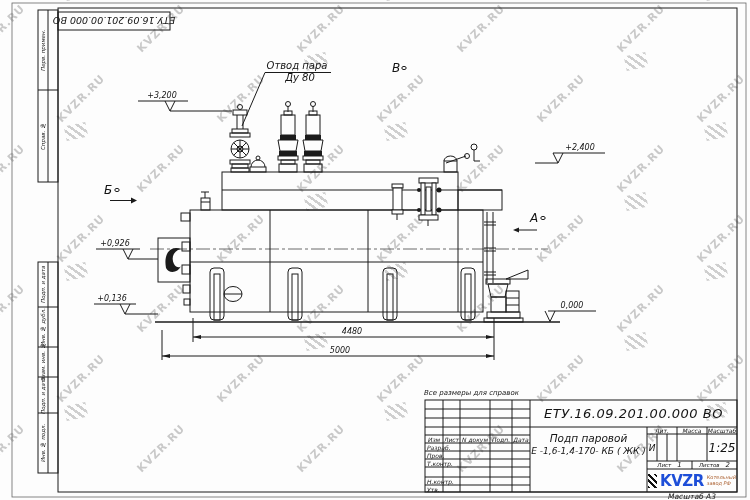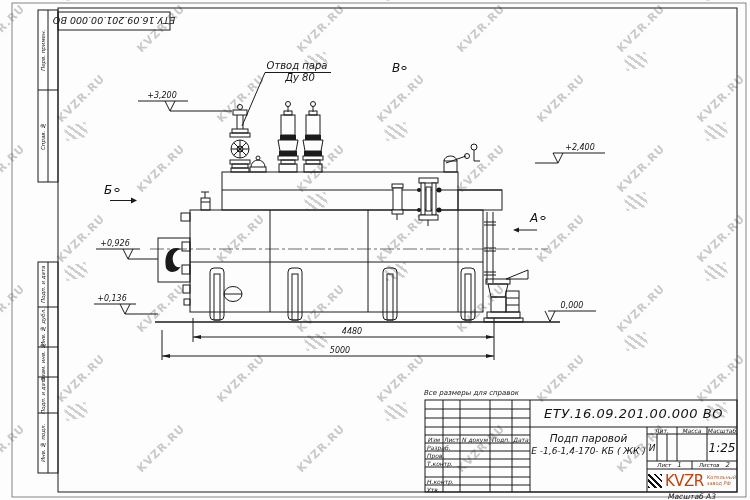--- a/index.html
+++ b/index.html
@@ -29,21 +29,21 @@
   .f9{font-size:9px;} .f95{font-size:12px;} .f10{font-size:10.5px;} .f13{font-size:13px;letter-spacing:.5px;}
   .left{justify-content:flex-start;text-align:left;}
   .vlabel{position:absolute;z-index:3;writing-mode:vertical-rl;transform:rotate(180deg);
           width:10px;display:flex;align-items:center;justify-content:center;
           font-style:italic;font-size:5.5px;color:#222;white-space:nowrap;}
   .corner{position:absolute;z-index:3;left:58px;top:12px;width:112px;height:18px;
           display:flex;align-items:center;justify-content:center;transform:rotate(180deg);
           font-style:italic;font-size:9.5px;color:#141414;white-space:nowrap;}
   .brandwrap{display:flex;align-items:center;justify-content:center;gap:3px;font-style:normal;}
   .brand-glyph{width:14px;height:14px;background:repeating-linear-gradient(45deg,#111 0 2px,transparent 2px 4.5px);}
-  .brand-name{font-weight:normal;font-size:15px;letter-spacing:-0.5px;color:#c2410c;}
+  .brand-name{font-weight:bold;font-size:15px;letter-spacing:-0.5px;color:#1d4ed8;}
   .brand-sub{display:flex;flex-direction:column;line-height:5.5px;font-size:5px;color:#a85a28;font-style:italic;text-align:left;}
 </style>
 </head>
 <body>
 
 <div id="sheet">
 
   <div id="watermarks">
       <div class="wm-text" style="left: -30px; top: 22px;">KVZR.RU</div>
       <div class="wm-logo" style="left: 65px; top: -16px;"></div>

